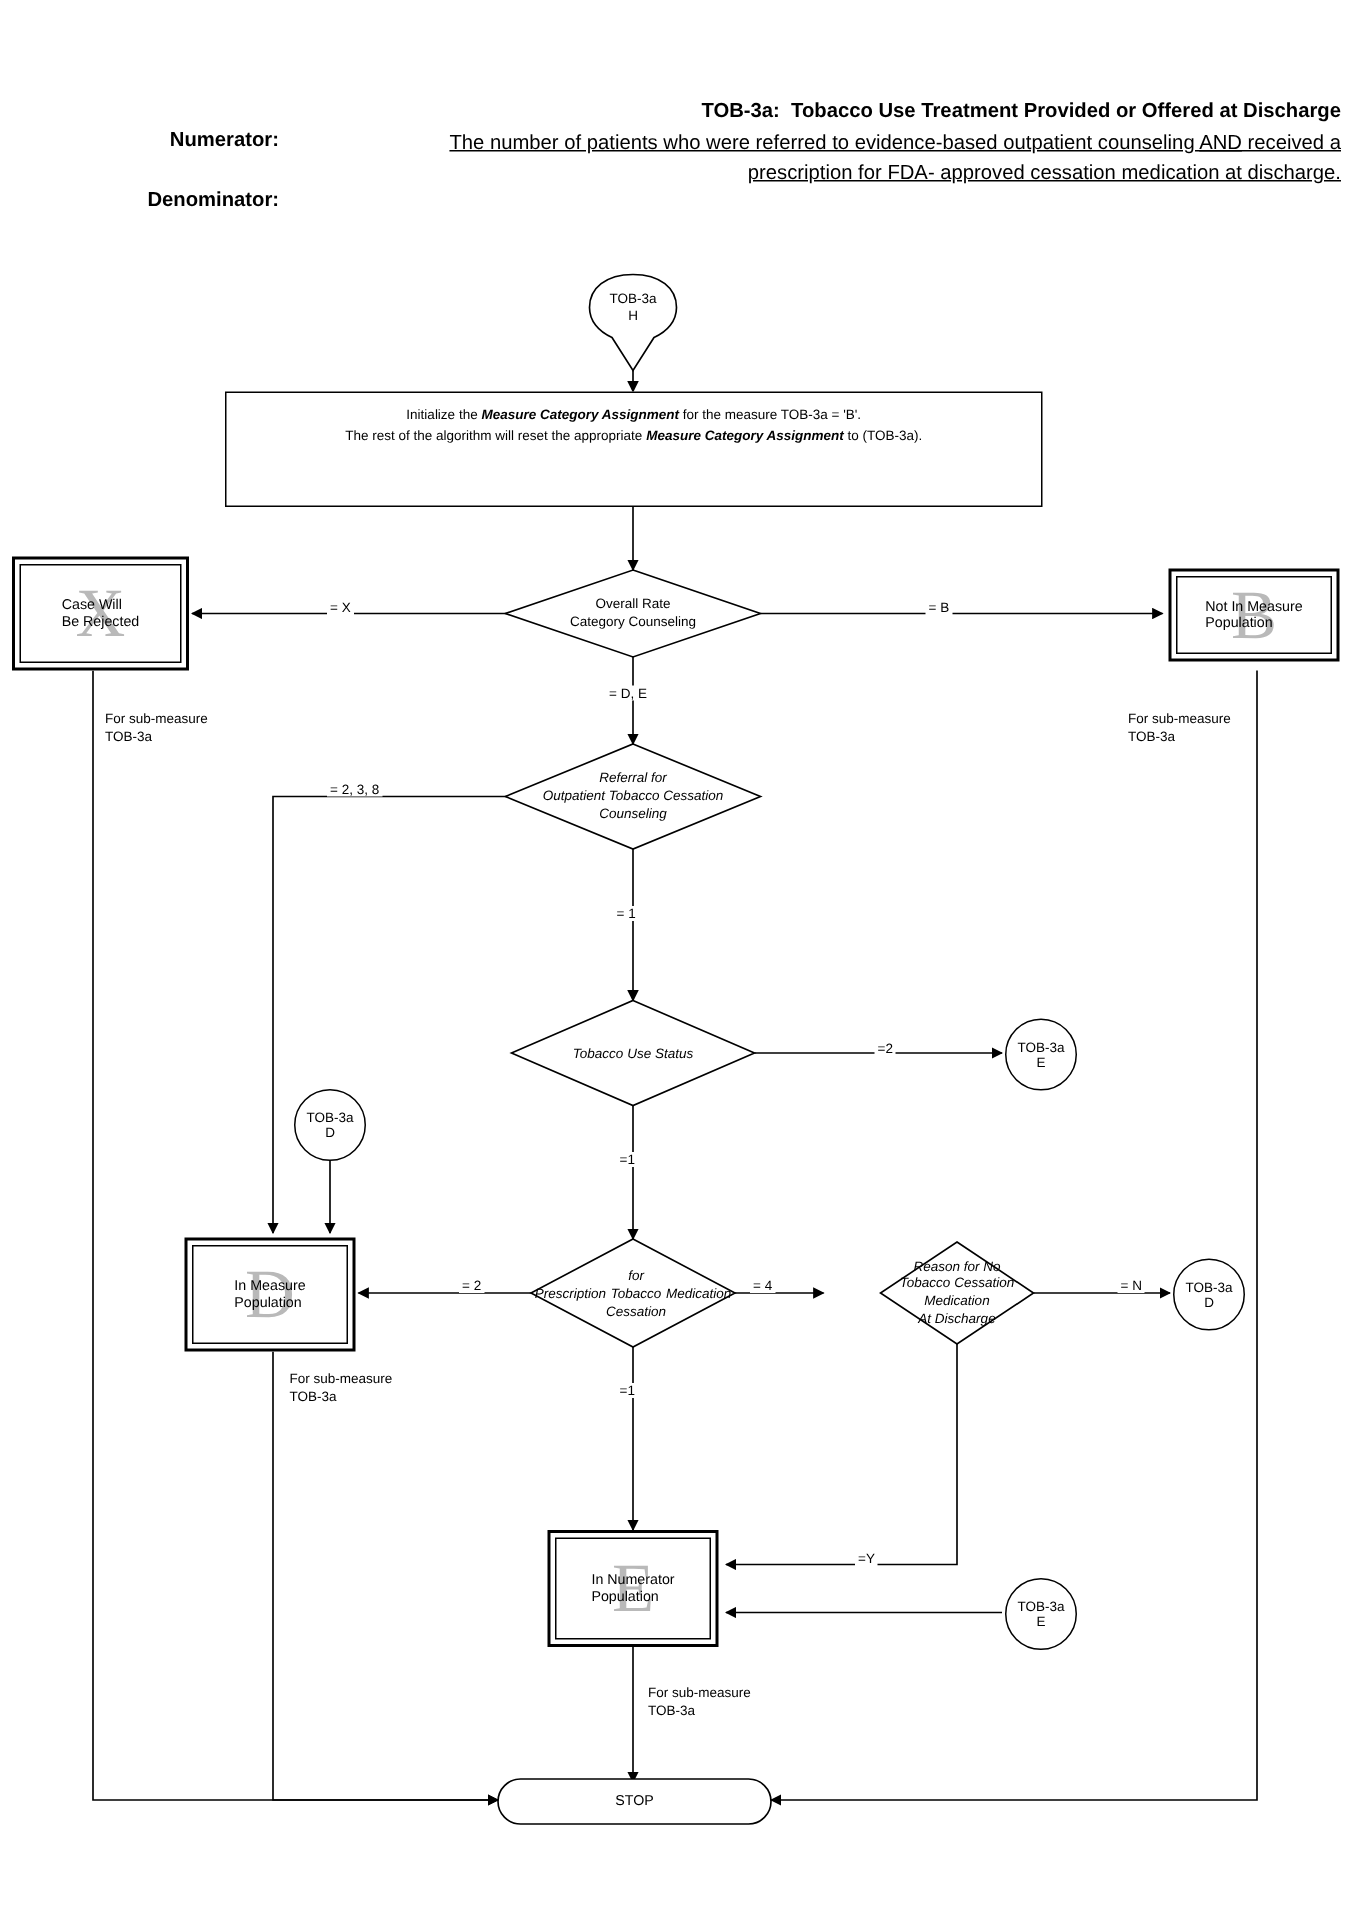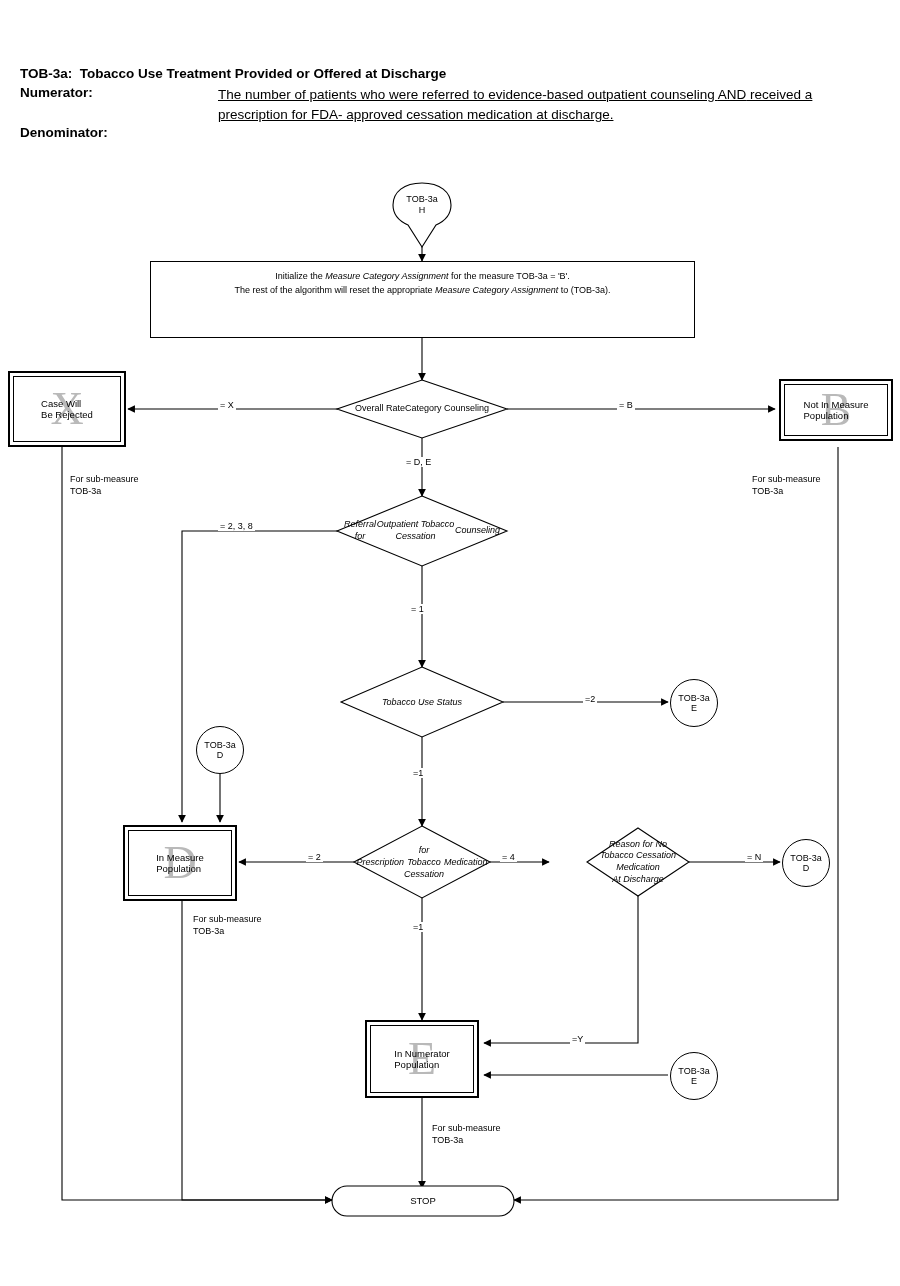--- a/index.html
+++ b/index.html
@@ -14,21 +14,21 @@
   #page {
     position: relative;
     width: 900px;
     height: 1286px;
     overflow: hidden;
     background: #fff;
   }
   .abs { position: absolute; }
 
   
-  #header { left: 20px; top: 66px; width: 860px; }
+  #header { left: 34px; top: 66px; width: 860px; text-align: right; }
   .hdr-title {
     font-size: 13.5px;
     font-weight: bold;
     margin-bottom: 4px;
     white-space: pre;
   }
   .hdr-row {
     display: flex;
     align-items: flex-start;
     margin-bottom: 1px;
@@ -78,21 +78,21 @@
     border: 1px solid #000;
     background: #fff;
     box-sizing: border-box;
   }
   .proc-text {
     font-size: 9px;
     line-height: 1.55;
     text-align: center;
     padding: 8px 6px;
   }
-  .it { font-style: italic; }
+  .it { font-style: italic; font-weight: bold; }
 
   
   .outcome {
     border: 2px solid #000;
     background: #fff;
     box-sizing: border-box;
     padding: 3px;
   }
   .outcome-inner {
     border: 1px solid #000;
@@ -250,21 +250,21 @@
     <div style="font-size:9px;">H</div>
   </div>
 
   <div class="rect abs" style="left:150px; top:261px; width:545px; height:77px;">
     <div class="proc-text">
       <div><span>Initialize the </span><span class="it">Measure Category Assignment</span><span> for the measure TOB-3a = 'B'.</span></div>
       <div><span>The rest of the algorithm will reset the appropriate </span><span class="it">Measure Category Assignment</span><span>  to  (TOB-3a).</span></div>
     </div>
   </div>
 
-  <div class="shape-text" style="left:352px; top:392px; width:140px; height:34px; ">
+  <div class="shape-text" style="left:352px; top:392px; width:140px; height:34px; flex-direction:column;">
     <div class="dia-text plain">Overall Rate</div>
     <div class="dia-text plain">Category Counseling</div>
   </div>
 
   <div class="outcome abs" style="left:8px; top:371px; width:118px; height:76px;">
     <div class="outcome-inner">
       <div class="ghost">X</div>
       <div class="outcome-label">
         <div>Case Will</div>
         <div>Be Rejected</div>
@@ -279,21 +279,21 @@
       <div class="ghost">B</div>
       <div class="outcome-label">
         <div>Not In Measure</div>
         <div>Population</div>
       </div>
     </div>
   </div>
   <div class="note abs" style="left:752px; top:473px;">For sub-measure
 TOB-3a</div>
 
-  <div class="shape-text" style="left:344px; top:503px; width:156px; height:56px; flex-direction:row;">
+  <div class="shape-text" style="left:344px; top:503px; width:156px; height:56px; flex-direction:column;">
     <div class="dia-text">Referral for</div>
     <div class="dia-text">Outpatient Tobacco Cessation</div>
     <div class="dia-text">Counseling</div>
   </div>
 
   <div class="shape-text" style="left:352px; top:694px; width:140px; height:18px;">
     <div class="dia-text">Tobacco Use Status</div>
   </div>
 
   <div class="conn abs" style="left:670px; top:679px; width:48px; height:48px;">

